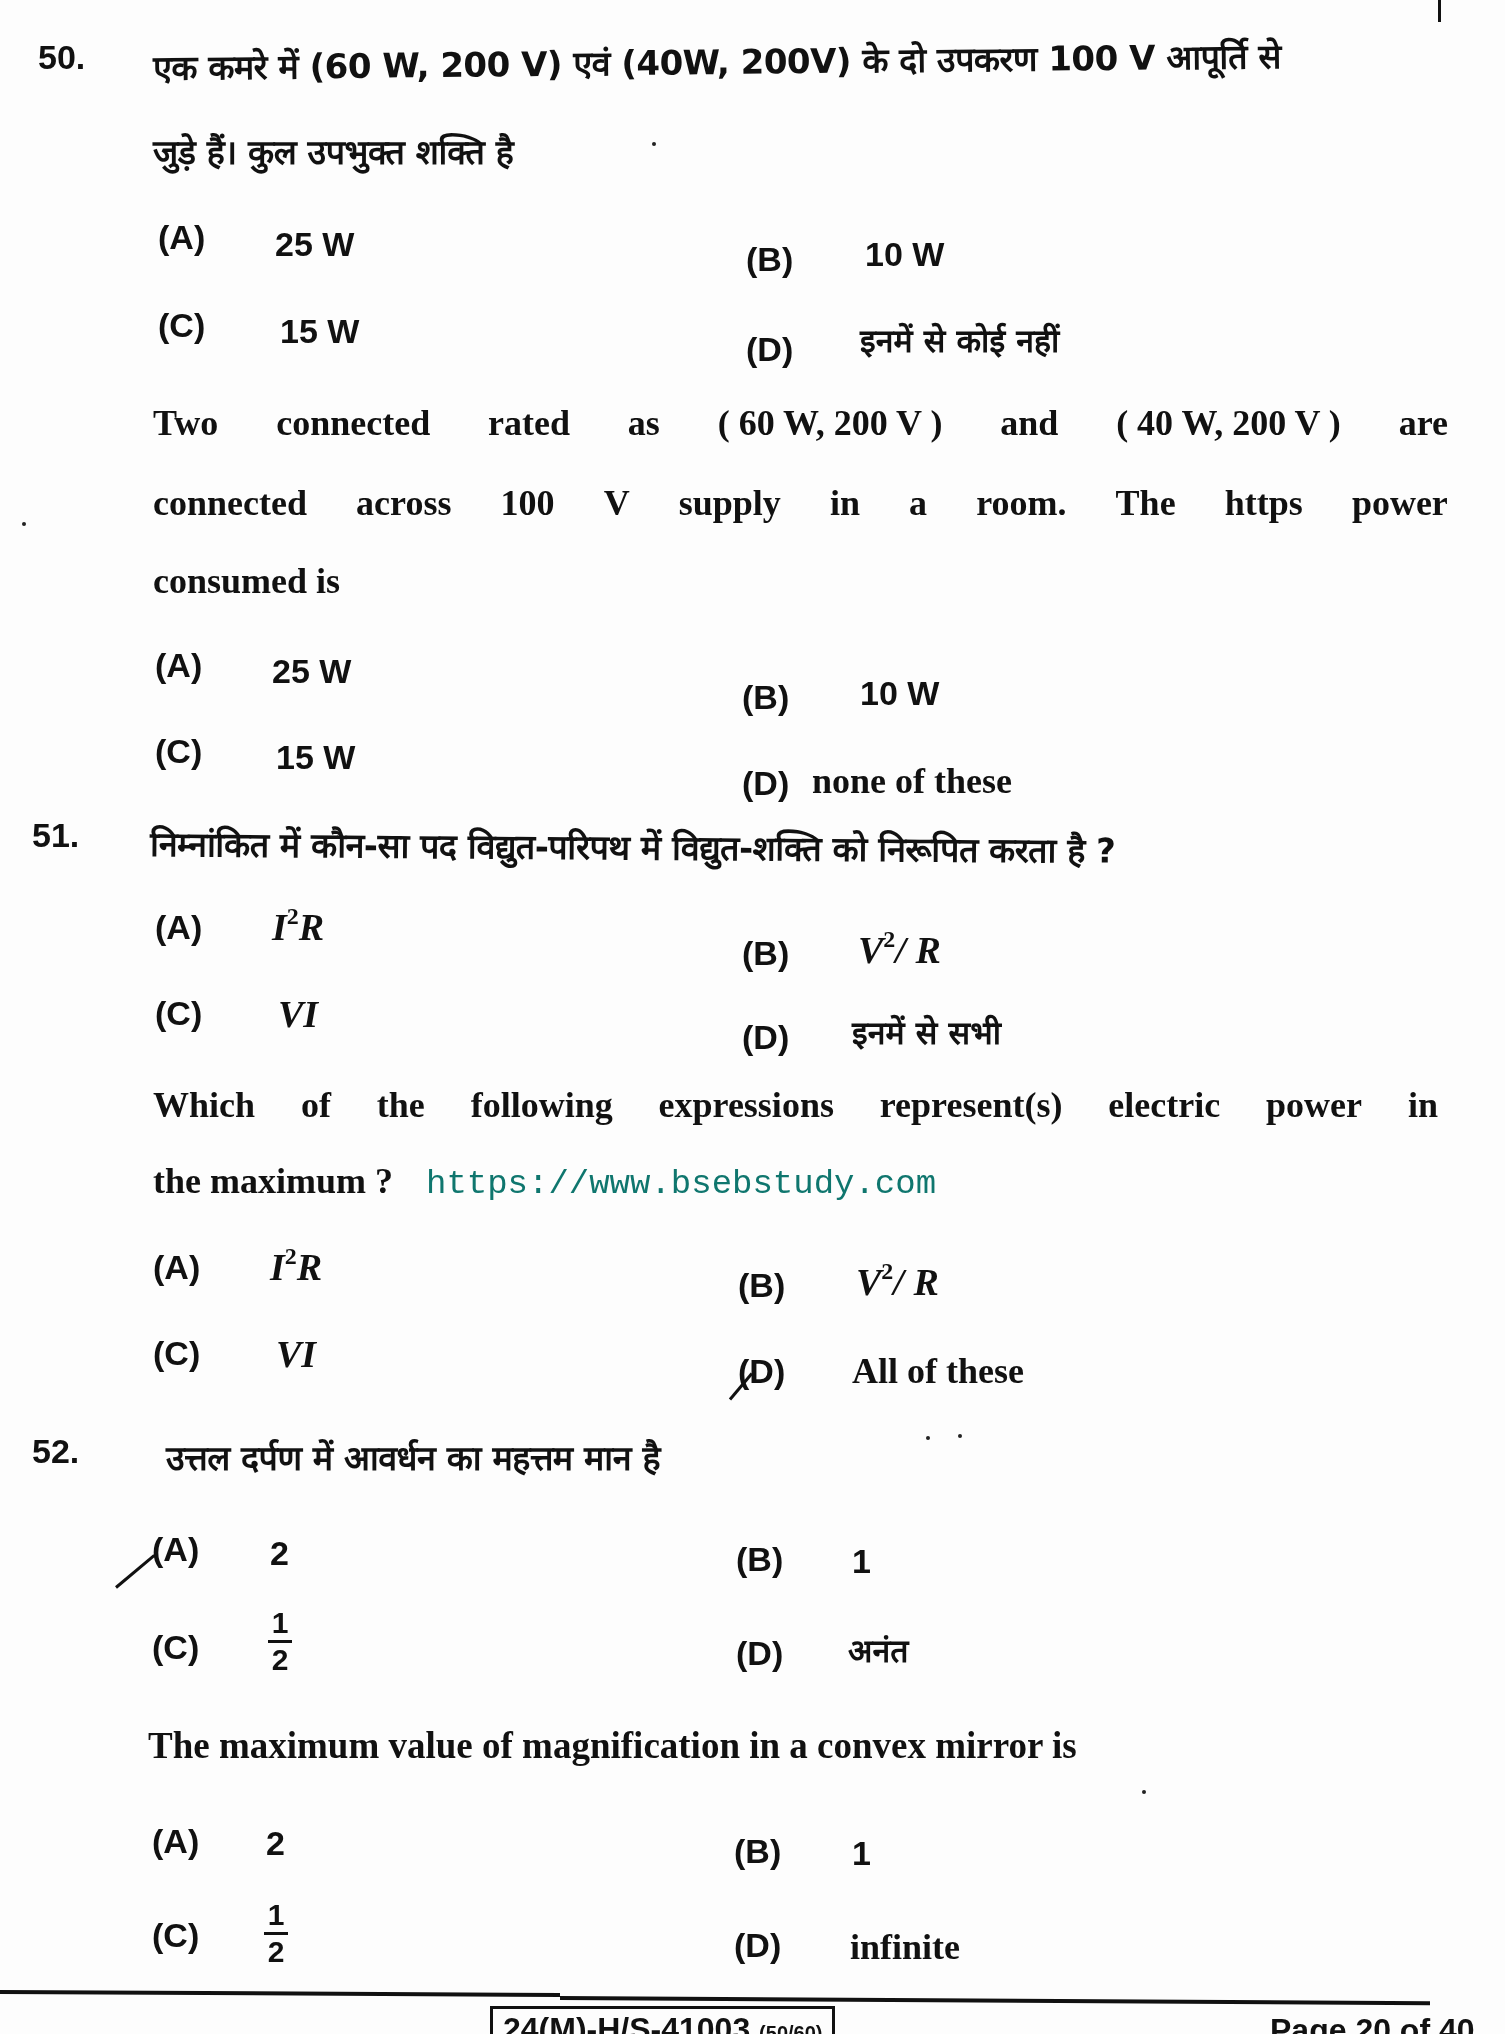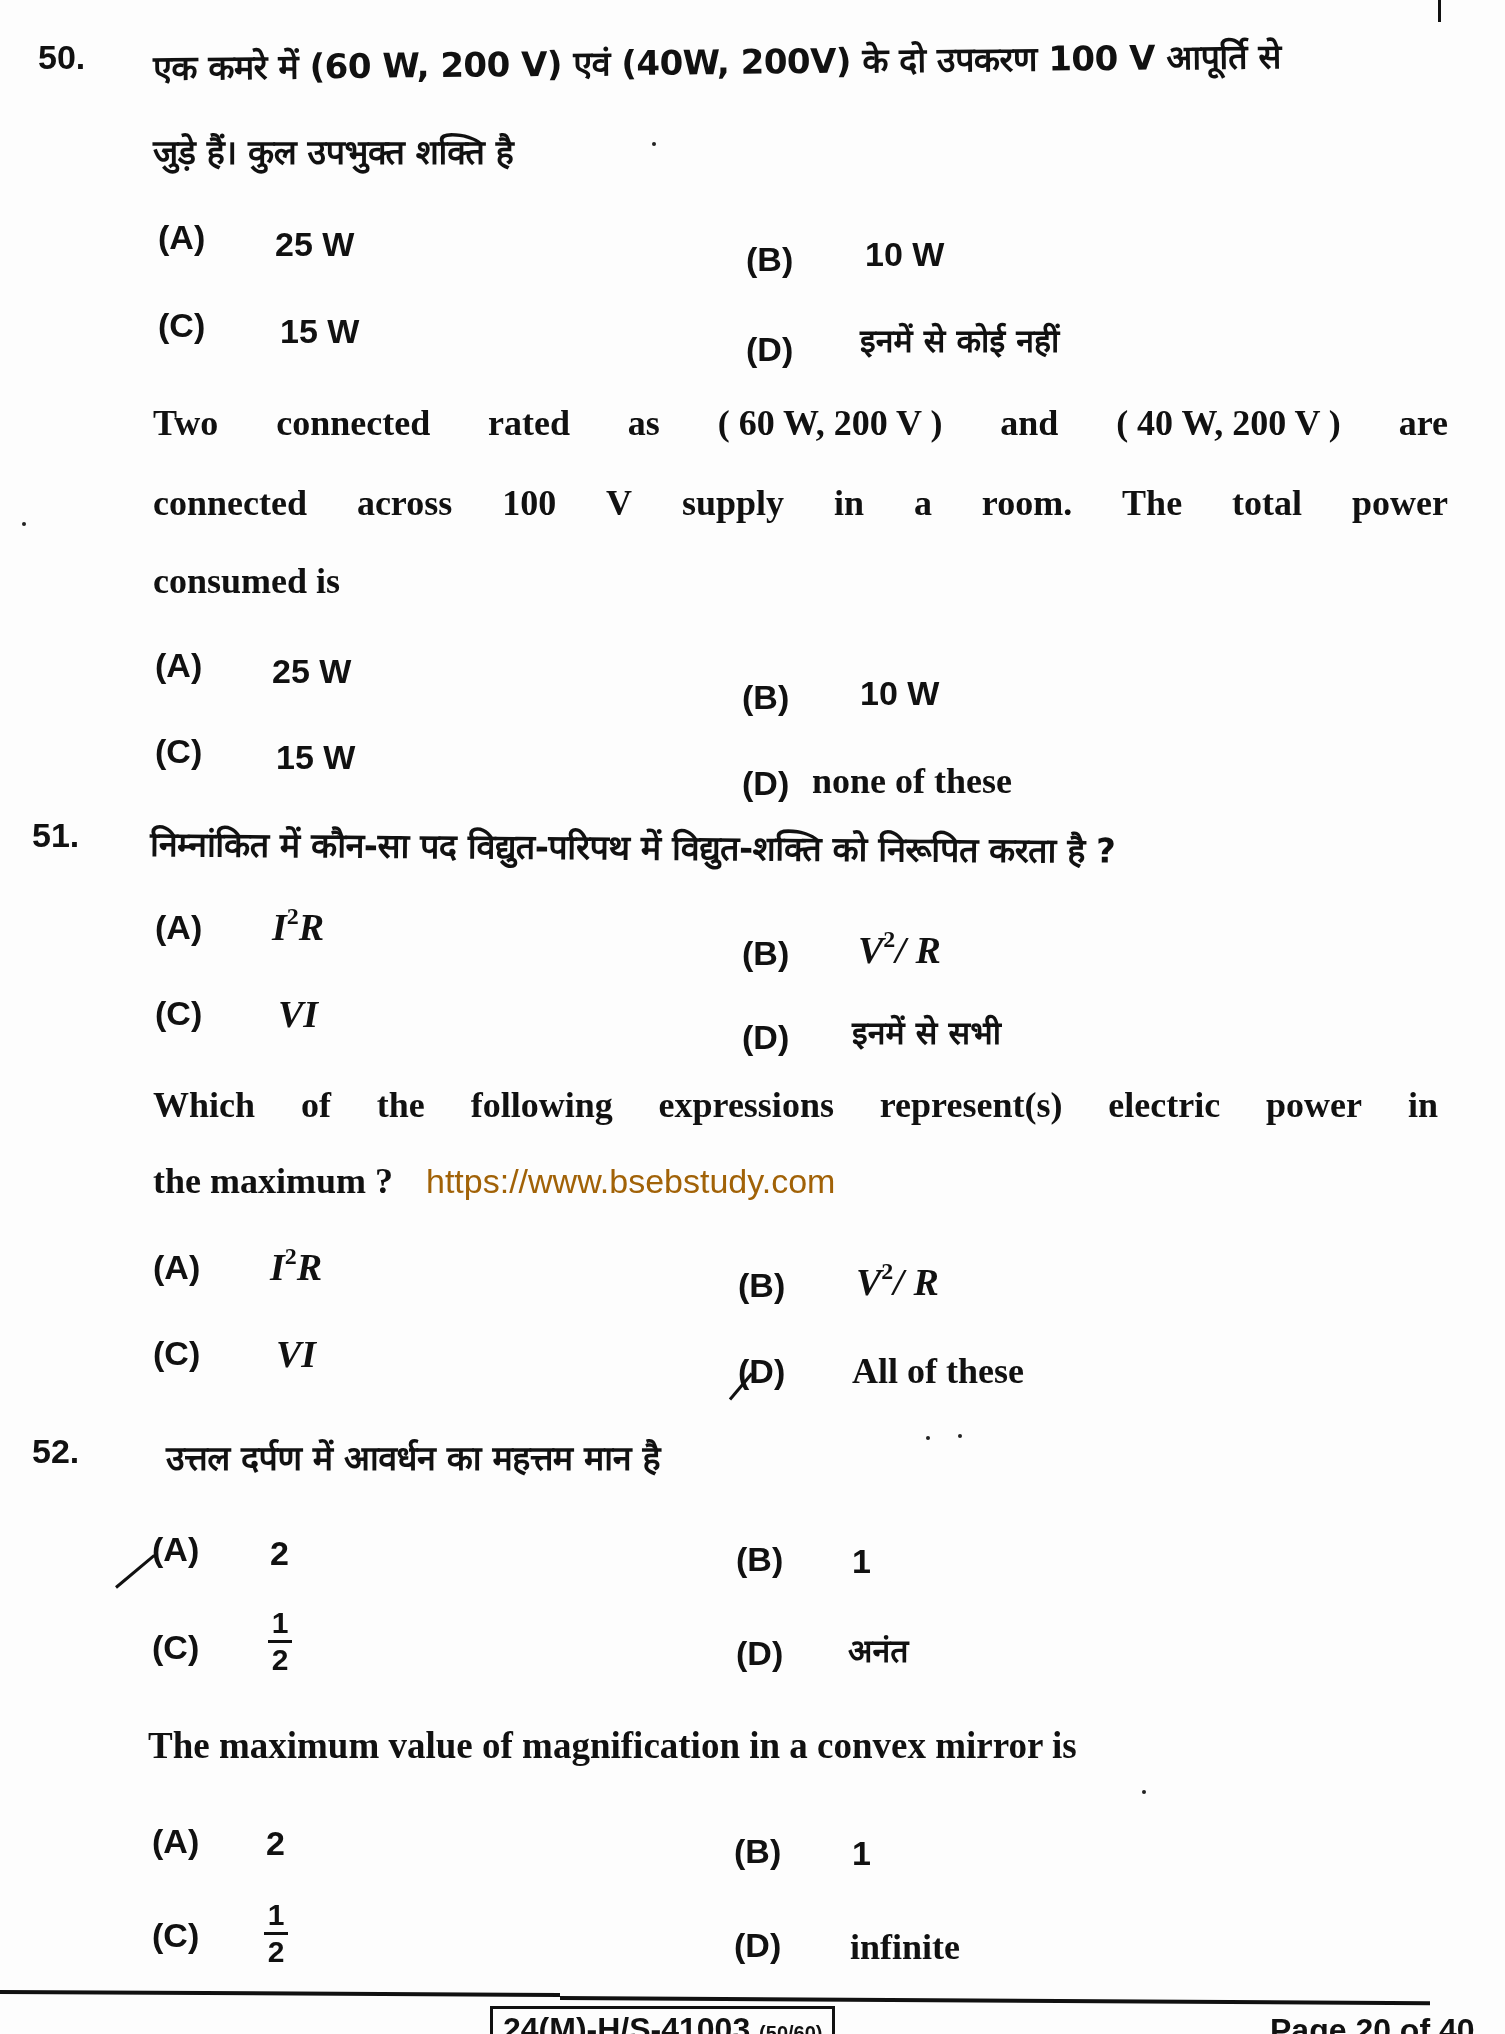--- a/index.html
+++ b/index.html
@@ -15,21 +15,21 @@
     .eng { font-family: "Liberation Serif", "DejaVu Serif", serif; font-size: 36px; font-weight: bold; }
     .eng-just { display: flex; justify-content: space-between; width: 1290px; }
     .opt-label { font-family: "Liberation Sans", "DejaVu Sans", sans-serif; font-size: 34px; font-weight: bold; }
     .opt-val { font-family: "Liberation Sans", "DejaVu Sans", sans-serif; font-size: 34px; font-weight: bold; }
     .opt-val.hi { font-family: "DejaVu Sans", sans-serif; font-size: 32px; }
     .opt-val.en { font-family: "Liberation Serif", serif; font-size: 36px; }
     .math { font-family: "Liberation Serif", "DejaVu Serif", serif; font-style: italic; font-size: 38px; font-weight: bold; }
     .math sup { font-size: 24px; font-style: normal; vertical-align: 16px; line-height: 0; }
     .frac { display: inline-flex; flex-direction: column; align-items: center; font-family: "Liberation Sans", sans-serif; font-size: 30px; font-weight: bold; line-height: 30px; }
     .frac .bar { width: 24px; height: 3px; background: #111; margin: 2px 0; }
-    .url { font-family: Liberation Sans, sans-serif; font-size: 34px; font-weight: normal; color: #a16207; }
+    .url { font-family: Liberation Mono, monospace; font-size: 34px; font-weight: normal; color: #0f766e; }
     .tick { position: absolute; background: #111; transform-origin: left center; }
     .rule { position: absolute; background: #111; }
     .footer-code { position: absolute; left: 490px; top: 2006px; border: 3px solid #111; border-bottom: none; padding: 0 10px; height: 40px; font-family: "Liberation Sans", sans-serif; font-weight: bold; font-size: 32px; line-height: 40px; }
     .footer-code small { font-size: 20px; }
     .footer-page { position: absolute; left: 1270px; top: 2010px; font-family: "Liberation Sans", sans-serif; font-weight: bold; font-size: 32px; line-height: 40px; }
     .dot { position: absolute; width: 4px; height: 4px; background: #222; border-radius: 50%; }
   </style>
 </head>
 <body>
 
@@ -72,21 +72,21 @@
   <div class="abs eng eng-just" style="left:153px; top:482px; width:1295px;">
     <span>connected</span>
     <span>across</span>
     <span>100</span>
     <span>V</span>
     <span>supply</span>
     <span>in</span>
     <span>a</span>
     <span>room.</span>
     <span>The</span>
-    <span>total</span>
+    <span>https</span>
     <span>power</span>
   </div>
   <div class="abs eng" style="left:153px; top:560px;">consumed is</div>
   <div class="dot" style="left:22px; top:522px;"></div>
 
   <div>
     <div class="abs opt-label" style="left:155px; top:646px;">(A)</div>
     <div class="abs opt-val" style="left:272px; top:652px;">25 W</div>
   </div>
   <div>

